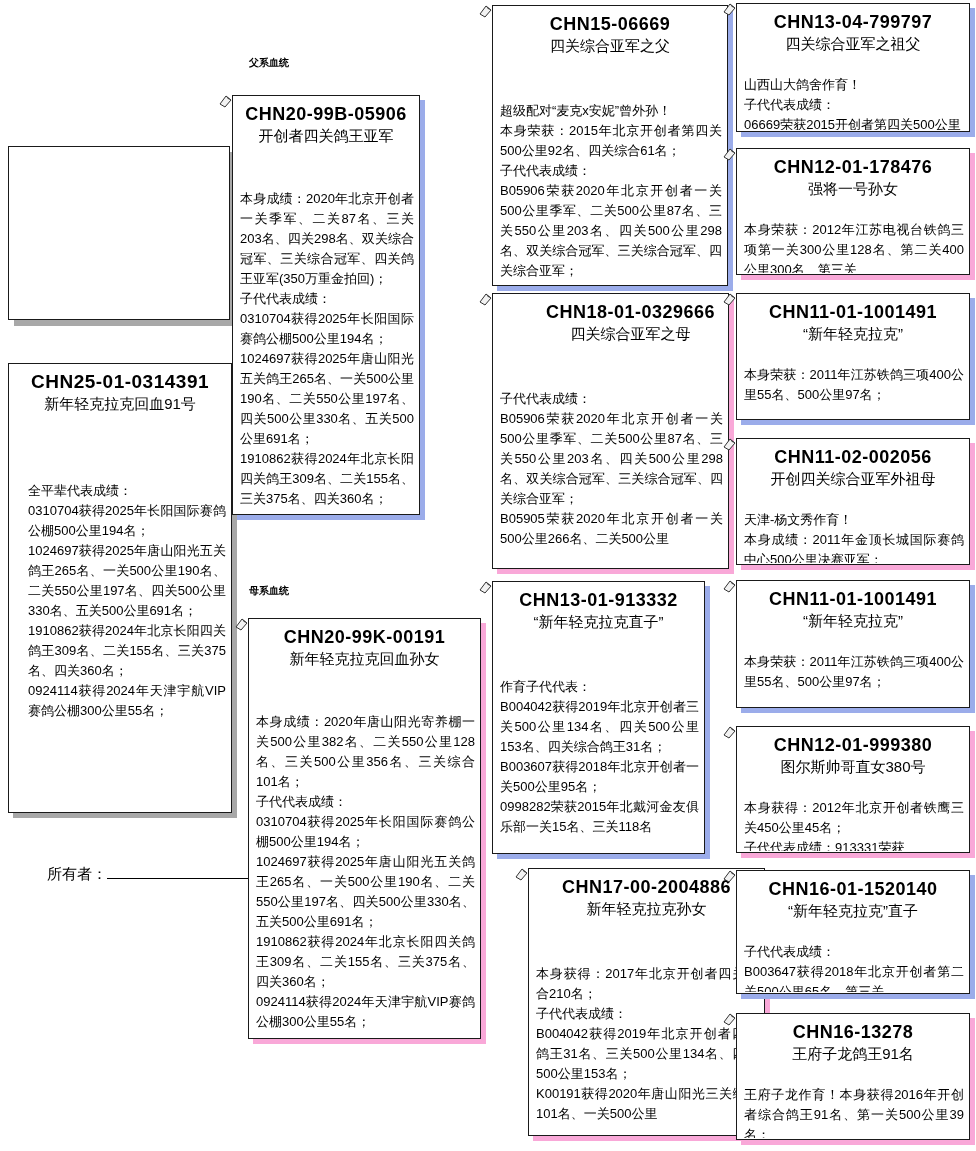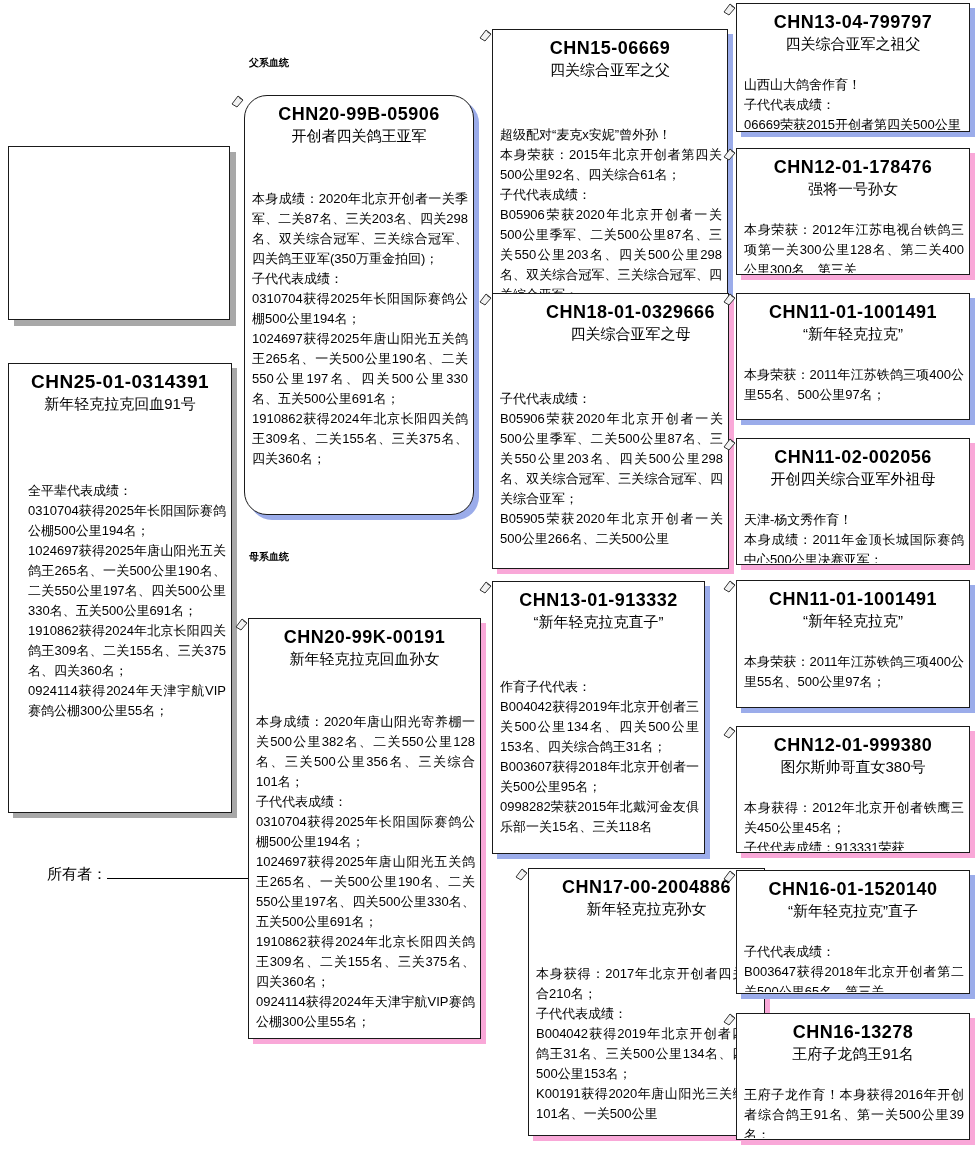--- a/index.html
+++ b/index.html
@@ -33,35 +33,35 @@
   .clip svg{display:block;}
 </style>
 </head>
 <body>
 
 <div id="pedigree">
 
   <div class="photo"></div>
 
   <div class="lineage-label" style="left:249px;top:56px;">父系血统</div>
-  <div class="lineage-label" style="left:249px;top:550px;">母系血统</div>
+  <div class="lineage-label" style="left:249px;top:584px;">母系血统</div>
 
   <div class="owner"><span>所有者：</span><span class="blank"></span></div>
 
   <div class="card neutral" style="left:8px;top:363px;width:224px;height:450px;">
     <div class="ring" style="font-size:19px">CHN25-01-0314391</div>
     <div class="cname">新年轻克拉克回血91号</div>
     <div class="body off-main">全平辈代表成绩：
 0310704获得2025年长阳国际赛鸽公棚500公里194名；
 1024697获得2025年唐山阳光五关鸽王265名、一关500公里190名、二关550公里197名、四关500公里330名、五关500公里691名；
 1910862获得2024年北京长阳四关鸽王309名、二关155名、三关375名、四关360名；
 0924114获得2024年天津宇航VIP赛鸽公棚300公里55名；</div>
   </div>
 
-  <div class="card male" style="left:244px;top:95px;width:230px;height:420px;border-radius:23px;">
+  <div class="card male" style="left:232px;top:95px;width:188px;height:420px;">
     <span class="clip">
       <svg width="18" height="18" viewBox="0 0 18 18">
           <path d="M4 11 L10 3 L15 7 L9 14 Z" fill="#f2f2f2" stroke="#333" stroke-width="1"></path>
           <path d="M10 3 L15 7 L12 6 Z" fill="#333"></path>
         </svg>
     </span>
     <div class="ring">CHN20-99B-05906</div>
     <div class="cname">开创者四关鸽王亚军</div>
     <div class="body off-lg">本身成绩：2020年北京开创者一关季军、二关87名、三关203名、四关298名、双关综合冠军、三关综合冠军、四关鸽王亚军(350万重金拍回)；
 子代代表成绩：
@@ -80,21 +80,21 @@
     <div class="ring">CHN20-99K-00191</div>
     <div class="cname">新年轻克拉克回血孙女</div>
     <div class="body off-lg">本身成绩：2020年唐山阳光寄养棚一关500公里382名、二关550公里128名、三关500公里356名、三关综合101名；
 子代代表成绩：
 0310704获得2025年长阳国际赛鸽公棚500公里194名；
 1024697获得2025年唐山阳光五关鸽王265名、一关500公里190名、二关550公里197名、四关500公里330名、五关500公里691名；
 1910862获得2024年北京长阳四关鸽王309名、二关155名、三关375名、四关360名；
 0924114获得2024年天津宇航VIP赛鸽公棚300公里55名；</div>
   </div>
 
-  <div class="card male" style="left:492px;top:5px;width:236px;height:281px;margin-top:24px;">
+  <div class="card male" style="left:492px;top:5px;width:236px;height:281px;">
     <span class="clip">
       <svg width="18" height="18" viewBox="0 0 18 18">
           <path d="M4 11 L10 3 L15 7 L9 14 Z" fill="#f2f2f2" stroke="#333" stroke-width="1"></path>
           <path d="M10 3 L15 7 L12 6 Z" fill="#333"></path>
         </svg>
     </span>
     <div class="ring">CHN15-06669</div>
     <div class="cname">四关综合亚军之父</div>
     <div class="body off-md">超级配对“麦克x安妮”曾外孙！
 本身荣获：2015年北京开创者第四关500公里92名、四关综合61名；

